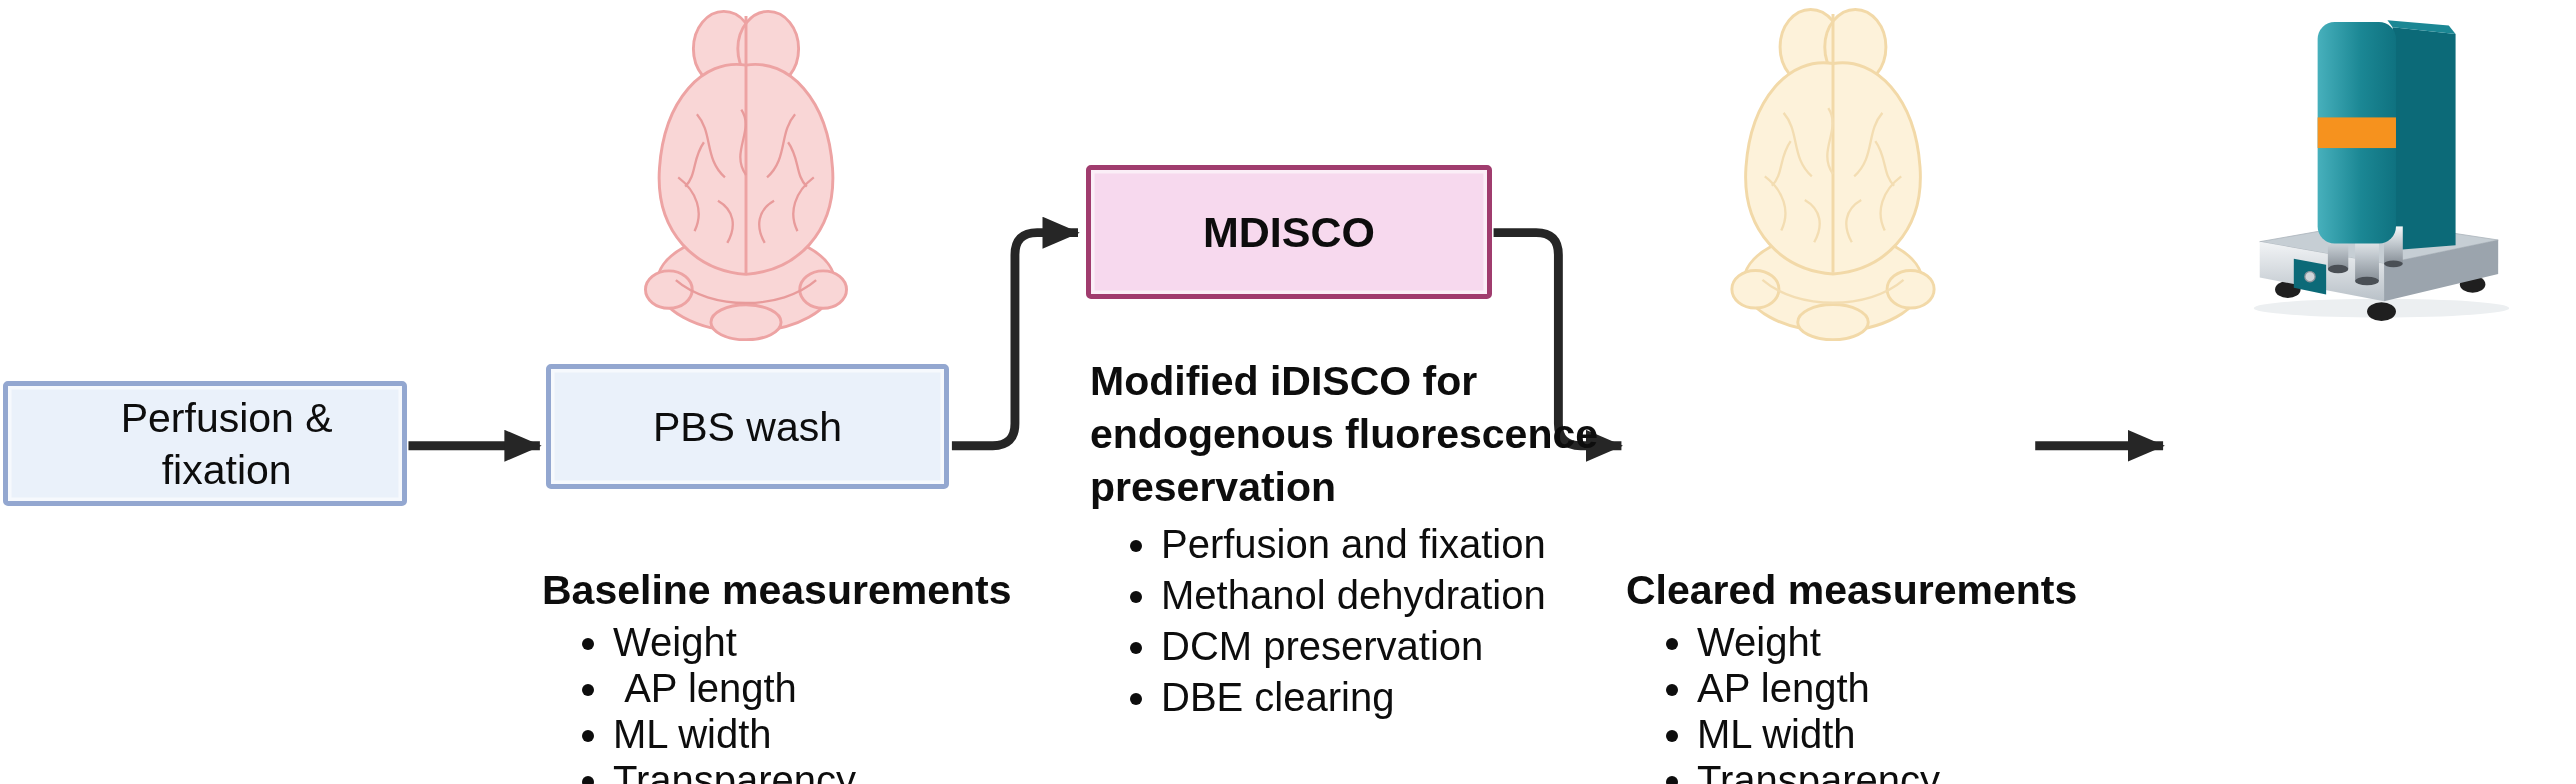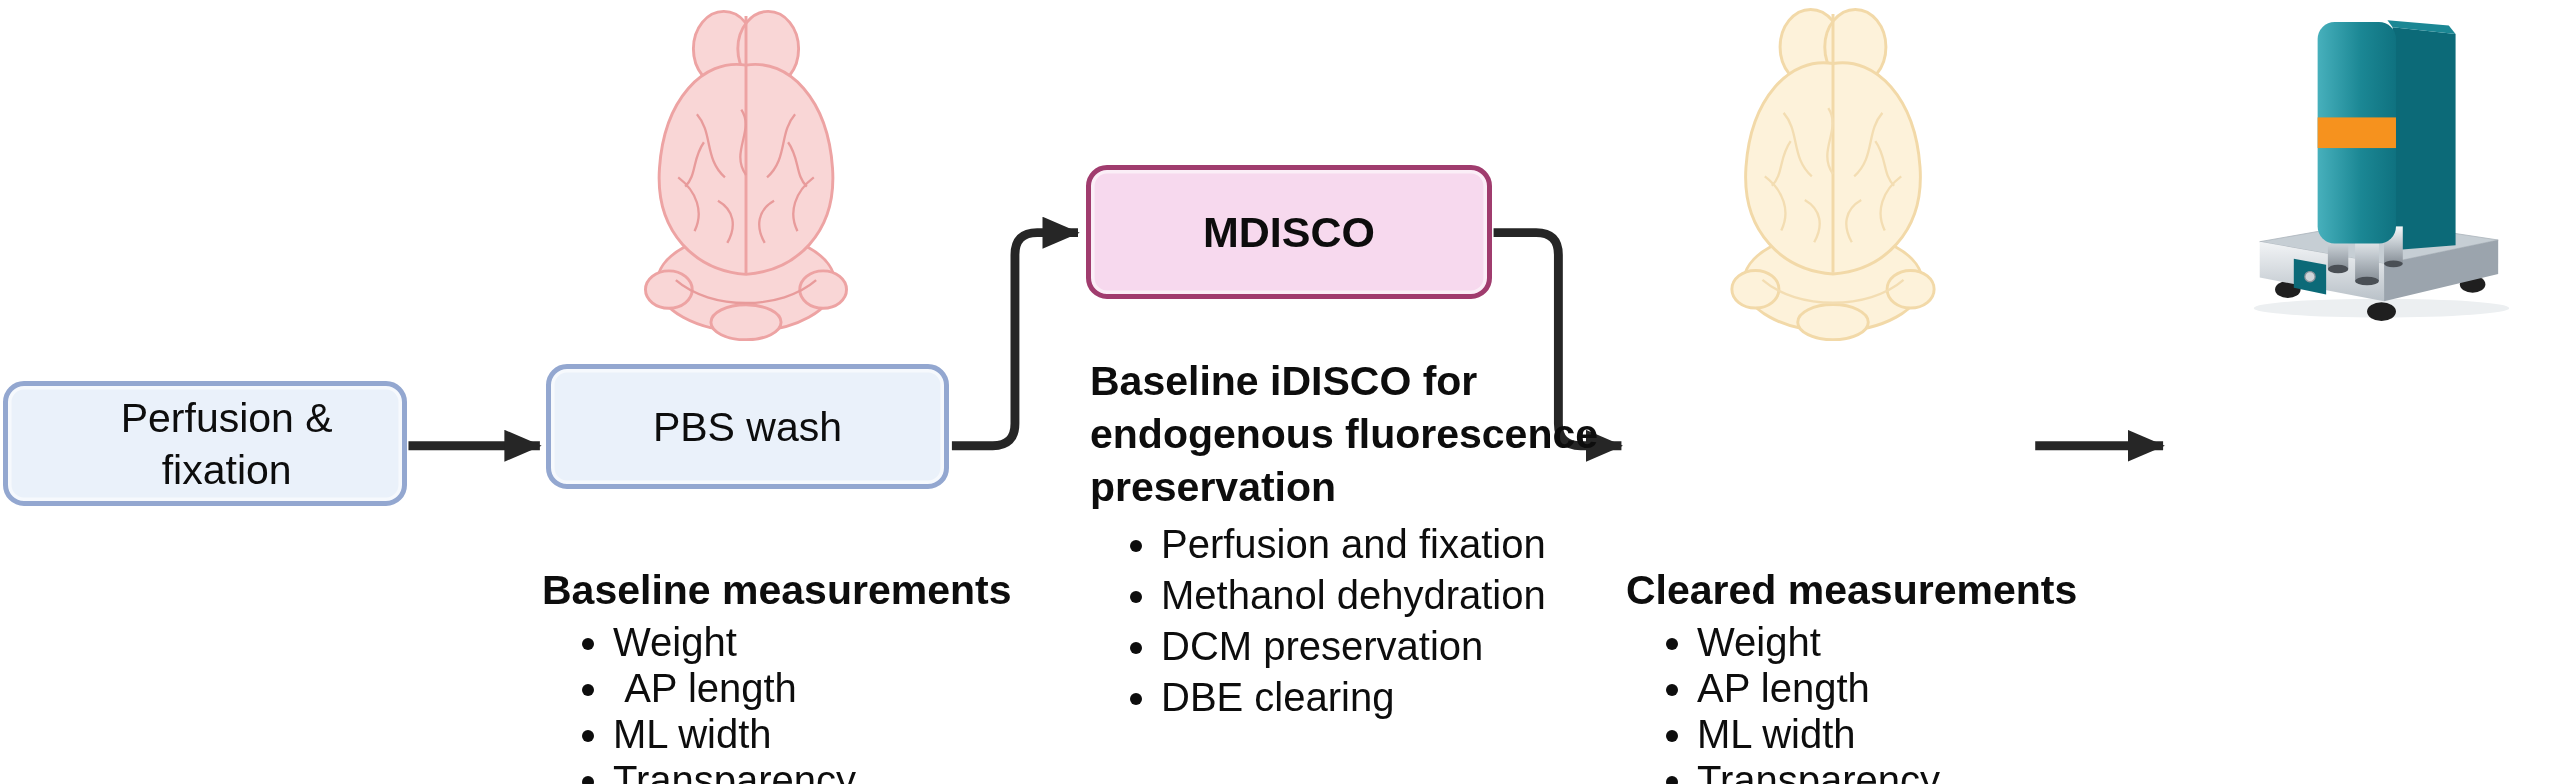--- a/index.html
+++ b/index.html
@@ -13,21 +13,21 @@
   }
   
   .flow-box{
     position:absolute;
     box-sizing:border-box;
     display:flex;align-items:center;justify-content:center;
     text-align:center;
     font-size:41px;line-height:52px;
     background:var(--box-fill);
     border:5.3px solid var(--box-border);
-    border-radius:21px;
+    border-radius:5px;
     box-shadow:inset 0 0 0 3.6px rgba(255,255,255,.55);
   }
   .flow-box.protocol{
     background:var(--mdisco-fill);
     border-color:var(--mdisco-border);
     font-weight:700;font-size:43px;
   }
   #box-perfusion {left:2.7px;   top:381px; width:404px; height:125px;padding-left:44px;}
   #box-pbs       {left:546px; top:364px; width:403px; height:125px;}
   #box-mdisco    {left:1086px;top:165px; width:406px; height:134px;}
@@ -161,21 +161,21 @@
     <h3>Baseline measurements</h3>
     <ul>
       <li>Weight</li>
       <li> AP length</li>
       <li>ML width</li>
       <li>Transparency</li>
     </ul>
   </div>
 
   <div class="note" id="note-mdisco">
-    <h3>Baseline iDISCO for endogenous fluorescence preservation</h3>
+    <h3>Modified iDISCO for endogenous fluorescence preservation</h3>
     <ul>
       <li>Perfusion and fixation</li>
       <li>Methanol dehydration</li>
       <li>DCM preservation</li>
       <li>DBE clearing</li>
     </ul>
   </div>
 
   <div class="note" id="note-cleared">
     <h3>Cleared measurements</h3>

